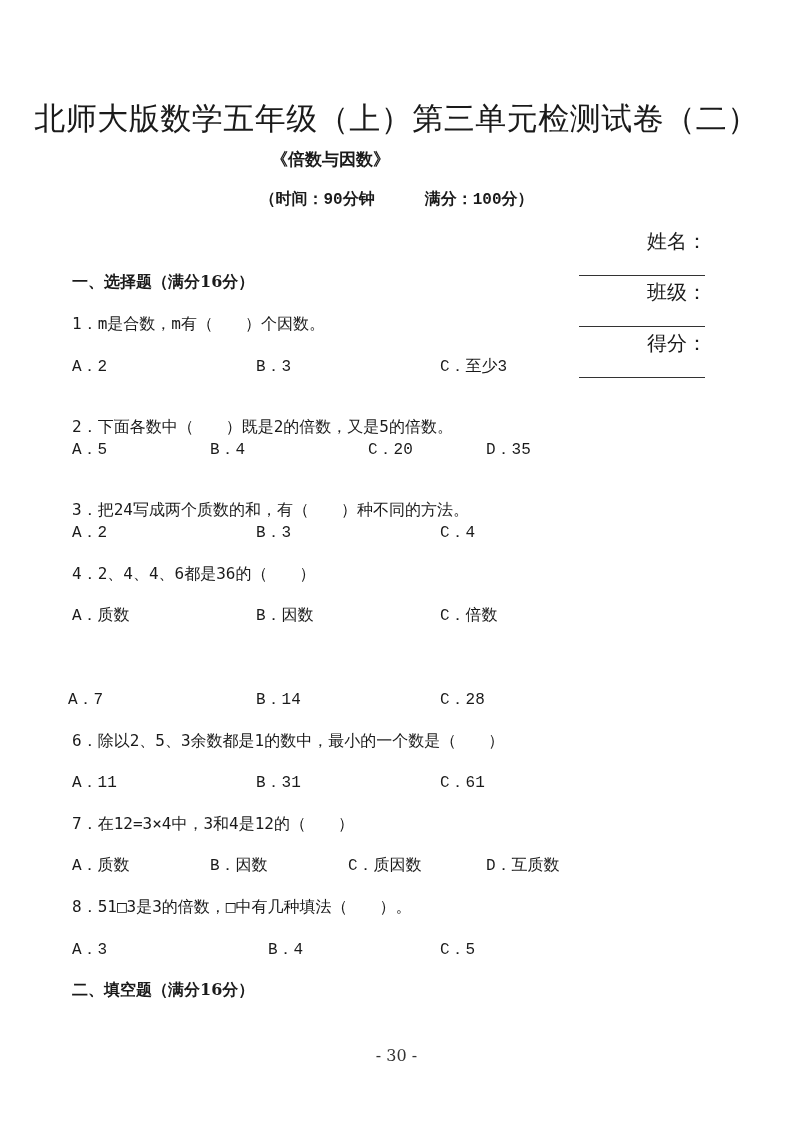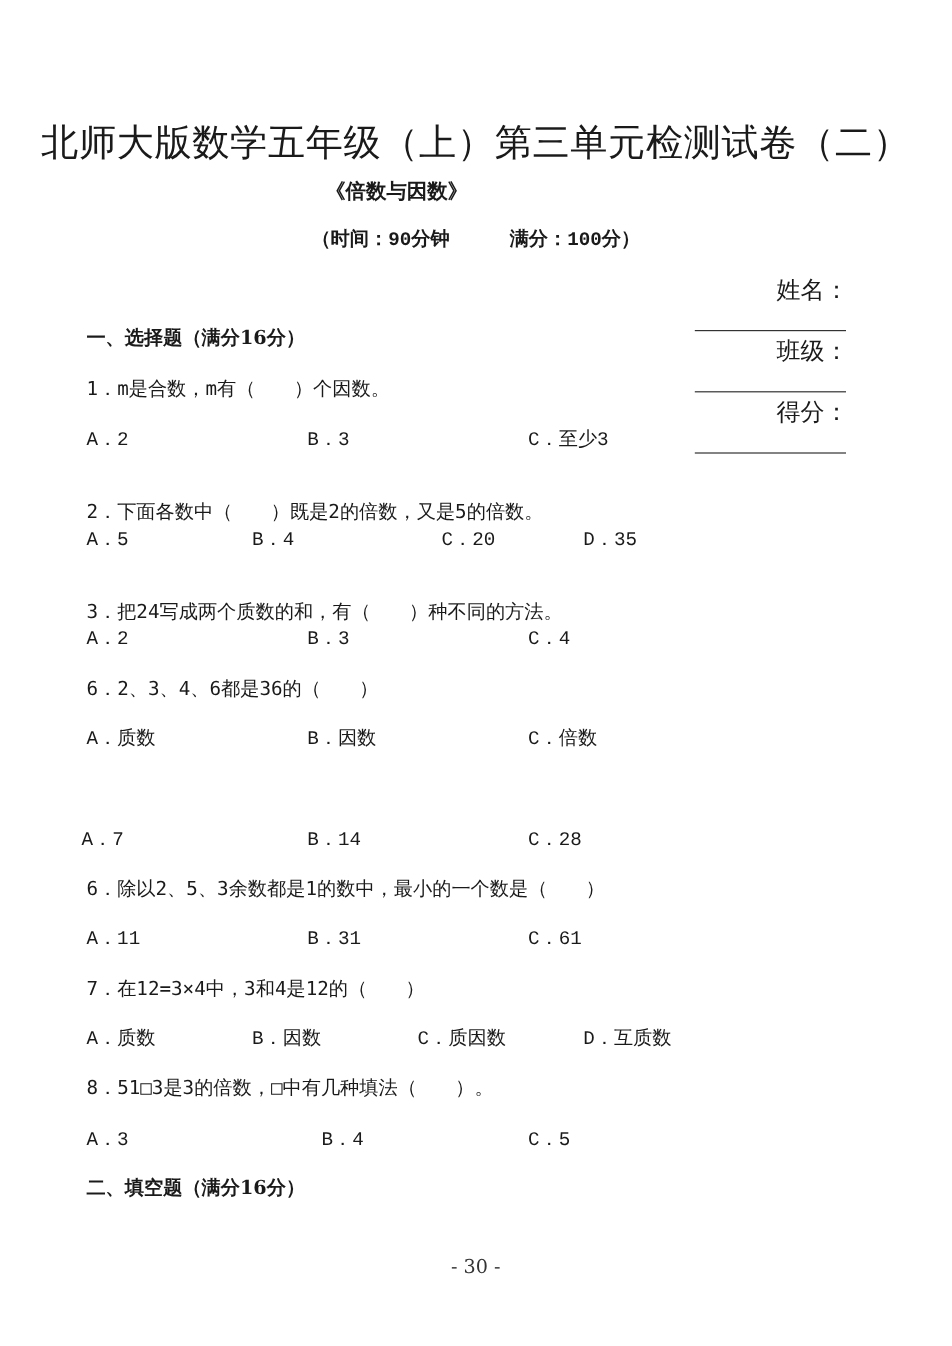--- a/index.html
+++ b/index.html
@@ -81,21 +81,21 @@
   <div class="opt" style="top:439px; left:72px;">A．5</div>
   <div class="opt" style="top:439px; left:210px;">B．4</div>
   <div class="opt" style="top:439px; left:348px;margin-left:20px;">C．20</div>
   <div class="opt" style="top:439px; left:486px;">D．35</div>
 
   <div class="q" style="top:481px;margin-top:19px;">3．把24写成两个质数的和，有（　　）种不同的方法。</div>
   <div class="opt" style="top:522px; left:72px;">A．2</div>
   <div class="opt" style="top:522px; left:256px;">B．3</div>
   <div class="opt" style="top:522px; left:440px;">C．4</div>
 
-  <div class="q" style="top:564px;">6．2、3、4、6都是36的（　　）</div>
+  <div class="q" style="top:564px;">4．2、4、4、6都是36的（　　）</div>
   <div class="opt" style="top:605px; left:72px;">A．质数</div>
   <div class="opt" style="top:605px; left:256px;">B．因数</div>
   <div class="opt" style="top:605px; left:440px;">C．倍数</div>
 
   <div class="opt" style="top:689px; left:68px;">A．7</div>
   <div class="opt" style="top:689px; left:256px;">B．14</div>
   <div class="opt" style="top:689px; left:440px;">C．28</div>
 
   <div class="q" style="top:731px;">6．除以2、5、3余数都是1的数中，最小的一个数是（　　）</div>
   <div class="opt" style="top:772px; left:72px;">A．11</div>

